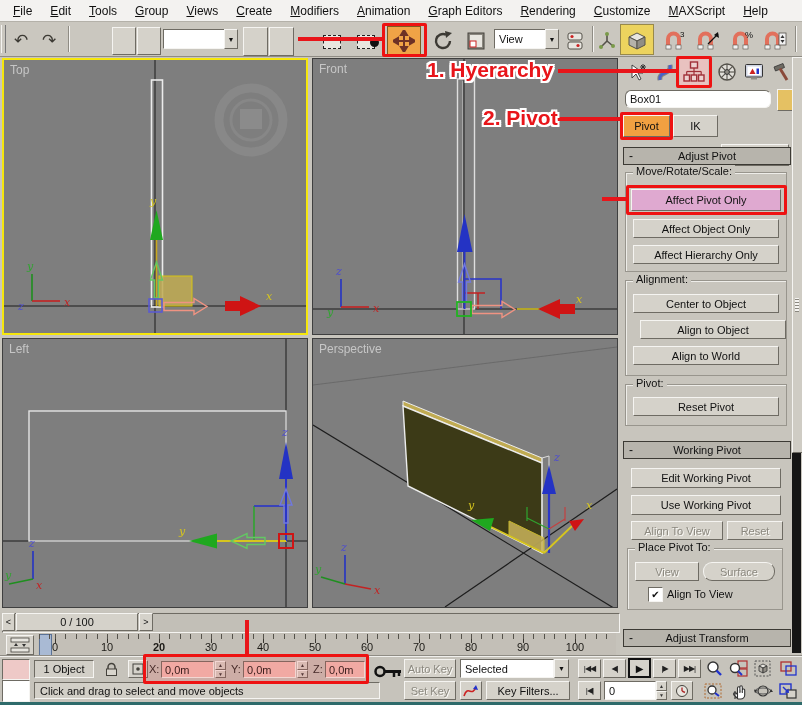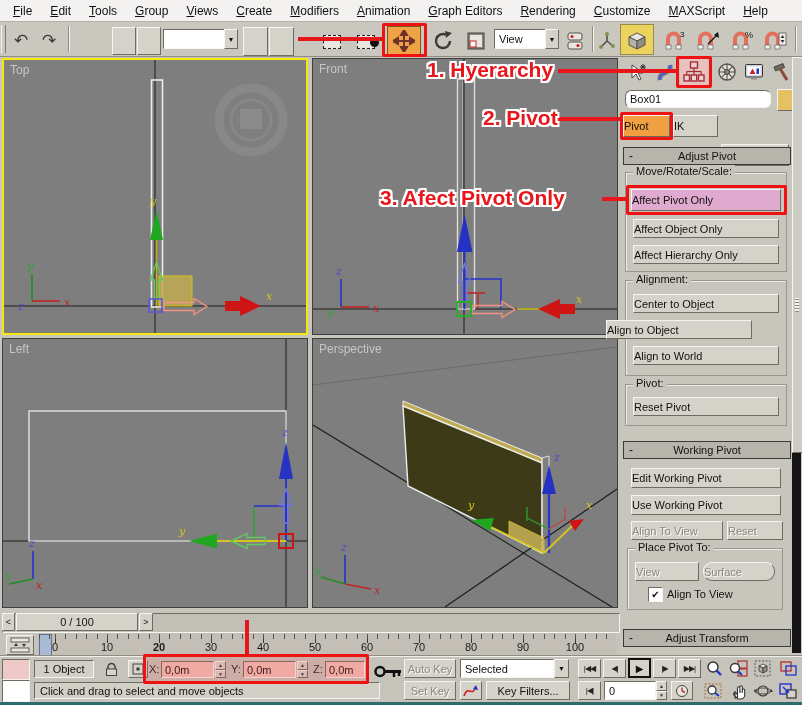--- a/index.html
+++ b/index.html
@@ -26,21 +26,21 @@
   .vp{background:#7e7e7e;box-sizing:border-box;}
   .vp-label{position:absolute;left:6px;top:3px;color:#c6c6c6;font-size:12px;}
   .axis-letter{font-family:"DejaVu Serif",serif;font-style:italic;font-size:11px;}
   
   .rollout{background:#b7b4ac;border:1px solid #3c3a34;display:flex;align-items:center;justify-content:center;
            font-size:11px;color:#111;}
   .rollout .minus{position:absolute;left:5px;top:1px;font-size:12px;}
   .grp{border:1px solid #98958d;box-shadow:1px 1px 0 #eeede9 inset;box-sizing:border-box;}
   .grp-label{position:absolute;top:-8px;left:7px;background:#c8c5bd;padding:0 3px;}
   .pbtn{background:#d5d2ca;border:1px solid;border-color:#f5f4f1 #6e6b63 #6e6b63 #f5f4f1;
-        display:flex;align-items:center;font-size:11px;box-sizing:border-box;}
+        display:flex;align-items:center;justify-content:center;font-size:11px;box-sizing:border-box;}
   
   .anno{color:#e8151a;font-weight:bold;font-size:21px;white-space:nowrap;letter-spacing:0;
         text-shadow:-2px -2px 0 #fff,0 -2px 0 #fff,2px -2px 0 #fff,-2px 0 0 #fff,2px 0 0 #fff,
                     -2px 2px 0 #fff,0 2px 0 #fff,2px 2px 0 #fff;}
   .rbox{border:3px solid #ee1212;border-radius:2px;pointer-events:none;box-sizing:border-box;}
   .rline{background:#e8151a;pointer-events:none;}
   
   .ruler{background:#c3bfb7;}
   .ruler::before{content:"";position:absolute;left:0;top:1px;width:100%;height:9px;
      background:repeating-linear-gradient(90deg,#3a3731 0 1px,transparent 1px 52px);background-position:17px 0;}
@@ -616,21 +616,21 @@
   <div class="abs pbtn" style="left:633px;top:245px;width:146px;height:19px;">
       <span>Affect Hierarchy Only</span>
     </div>
 
   <div class="abs grp" style="left:625px;top:280px;width:162px;height:96px;">
     <span class="grp-label">Alignment:</span>
   </div>
   <div class="abs pbtn" style="left:633px;top:294px;width:146px;height:19px;">
       <span>Center to Object</span>
     </div>
-  <div class="abs pbtn" style="left:606px;top:320px;width:146px;height:19px;">
+  <div class="abs pbtn" style="left:640px;top:320px;width:146px;height:19px;">
       <span>Align to Object</span>
     </div>
   <div class="abs pbtn" style="left:633px;top:346px;width:146px;height:19px;">
       <span>Align to World</span>
     </div>
 
   <div class="abs grp" style="left:625px;top:384px;width:162px;height:42px;">
     <span class="grp-label">Pivot:</span>
   </div>
   <div class="abs pbtn" style="left:633px;top:397px;width:146px;height:19px;">
@@ -683,19 +683,18 @@
 
   <div class="abs rline" style="left:558px;top:69px;width:118px;height:4px;"></div>
   <div class="abs anno" style="left:427px;top:58px;">1. Hyerarchy</div>
   <div class="abs rbox" style="left:676px;top:56px;width:36px;height:32px;"></div>
 
   <div class="abs rline" style="left:556px;top:117px;width:64px;height:4px;"></div>
   <div class="abs anno" style="left:483px;top:106px;">2. Pivot</div>
   <div class="abs rbox" style="left:620px;top:112px;width:53px;height:28px;"></div>
 
   <div class="abs rline" style="left:602px;top:197px;width:24px;height:4px;"></div>
-  <div class="abs anno" style="left:380px;top:186px;">3. Afect Pivot Only</div>
   <div class="abs rbox" style="left:626px;top:185px;width:161px;height:30px;"></div>
 
   <div class="abs rline" style="left:245px;top:620px;width:4px;height:36px;"></div>
   <div class="abs rbox" style="left:143px;top:654px;width:226px;height:30px;background:rgba(238,80,70,0.18);"></div>
 
 </div>
 
 </body></html>

